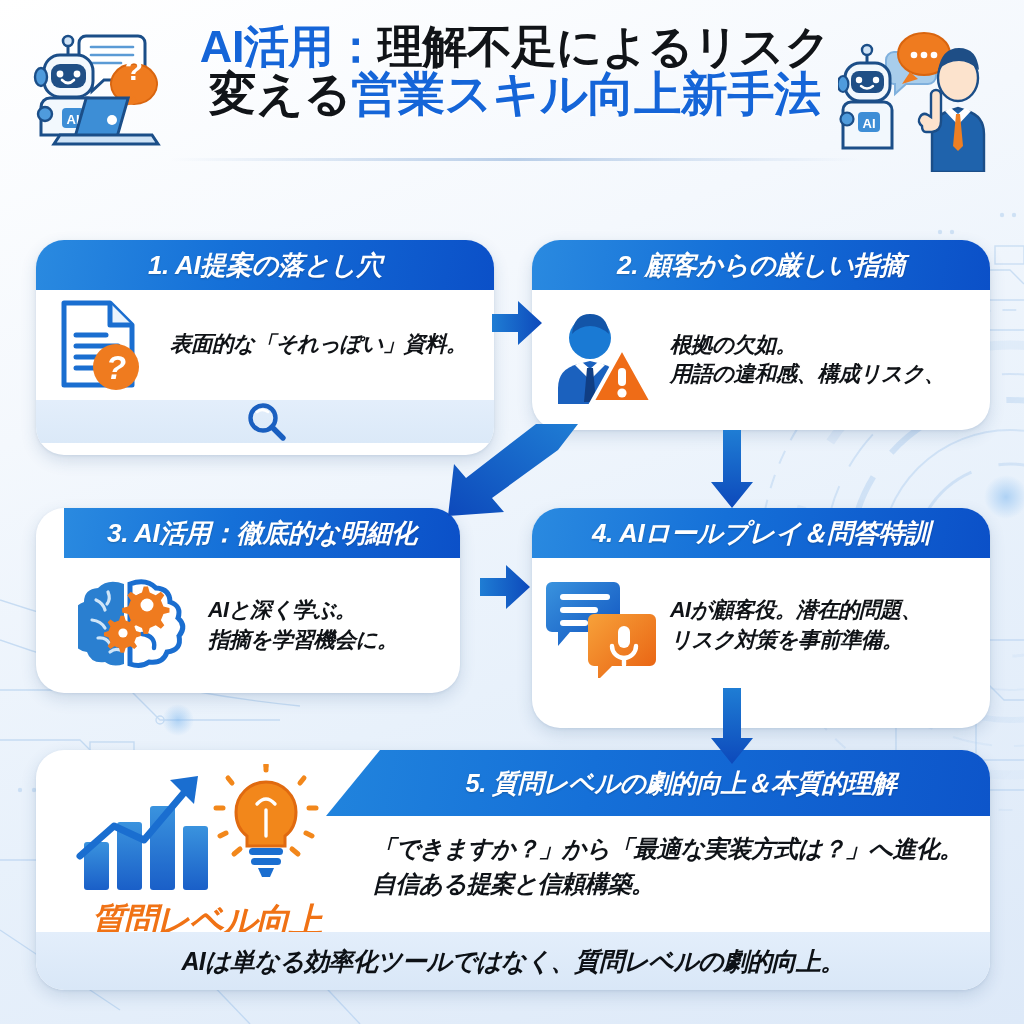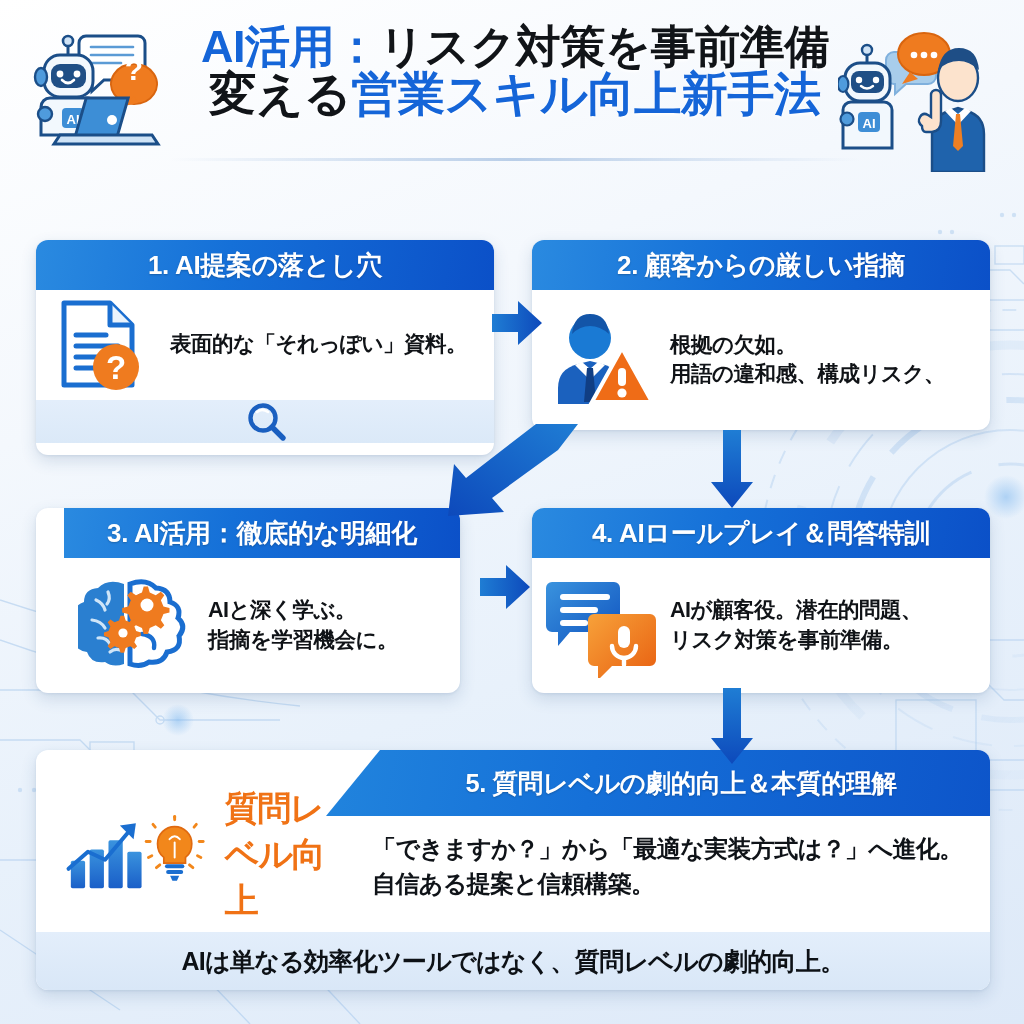--- a/index.html
+++ b/index.html
@@ -74,29 +74,30 @@
 
   
   .illo { position: absolute; z-index: 4; }
   .illo-left  { left: 24px;  top: 22px; }
   .illo-right { left: 838px; top: 22px; }
 
   
   .card {
     position: absolute;
     background: #ffffff;
-    border-radius: 12px;
+    border-radius: 28px;
     box-shadow: 0 6px 16px rgba(40,80,130,0.16), 0 1px 3px rgba(40,80,130,0.10);
     overflow: hidden;
     z-index: 5;
+    font-style: italic;
   }
   .card-1 { left: 36px;  top: 240px; width: 458px; height: 215px; }
   .card-2 { left: 532px; top: 240px; width: 458px; height: 190px; }
   .card-3 { left: 36px;  top: 508px; width: 424px; height: 185px; padding-left: 28px; }
-  .card-4 { left: 532px; top: 508px; width: 458px; height: 185px; }
+  .card-4 { left: 532px; top: 508px; width: 458px; height: 220px; }
   .card-5 { left: 36px;  top: 750px; width: 954px; height: 240px; }
 
   .card-header {
     height: 50px;
     background: linear-gradient(100deg, #2a8ae0 0%, #1570d8 42%, #0b50c8 100%);
     display: flex;
     align-items: center;
     justify-content: center;
     color: #ffffff;
     font-size: 26px;
@@ -157,21 +158,21 @@
     font-size: 25.5px;
     font-weight: 900;
     letter-spacing: -0.4px;
     text-shadow: 0 1px 2px rgba(0,0,0,0.22);
   }
 
   .card5-left {
     position: absolute;
     left: 20px; top: 14px;
     width: 300px; height: 180px;
-    display: flex; flex-direction: row;
+    display: flex; flex-direction: column;
     align-items: center; justify-content: flex-start;
   }
   .card5-badge {
     margin-top: 2px;
     font-size: 34px;
     font-weight: 900;
     color: #f07215;
     letter-spacing: -1.5px;
     text-shadow: 0 1px 0 #fff;
   }
@@ -350,21 +351,21 @@
         <path d="M94 150 v-38 q0 -18 17 -23 l9 -3 l9 3 q17 5 17 23 v38 z" fill="#1f63ac" stroke="#1b4e88" stroke-width="2.4"></path>
         <path d="M113 86 l7 6 l7 -6 l6 3 l-13 14 l-13 -14 z" fill="#ffffff"></path>
         <path d="M118 92 l4 0 l3 32 l-5 5 l-5 -5 z" fill="#ee7f23"></path>
 
         <path d="M84 104 q-5 -4 -2 -9 q3 -5 8 -2 l3 2 l0 -22 a5 5 0 0 1 10 0 l0 26 q0 10 -9 11 l-6 0 q-4 0 -4 -6 z" fill="#fce3cd" stroke="#1b4e88" stroke-width="2.4"></path>
       </svg>
     </div>
 
     <div class="hero-title">
       <div class="line1">
-        <span class="t-blue">AI活用：</span><span class="t-black">リスク対策を事前準備</span>
+        <span class="t-blue">AI活用：</span><span class="t-black">理解不足によるリスク</span>
       </div>
       <div class="line2">
         <span class="t-black">変える</span><span class="t-blue">営業スキル向上新手法</span>
       </div>
     </div>
     <div class="hero-divider"></div>
   </div>
 
 
   <div class="card card-1">

